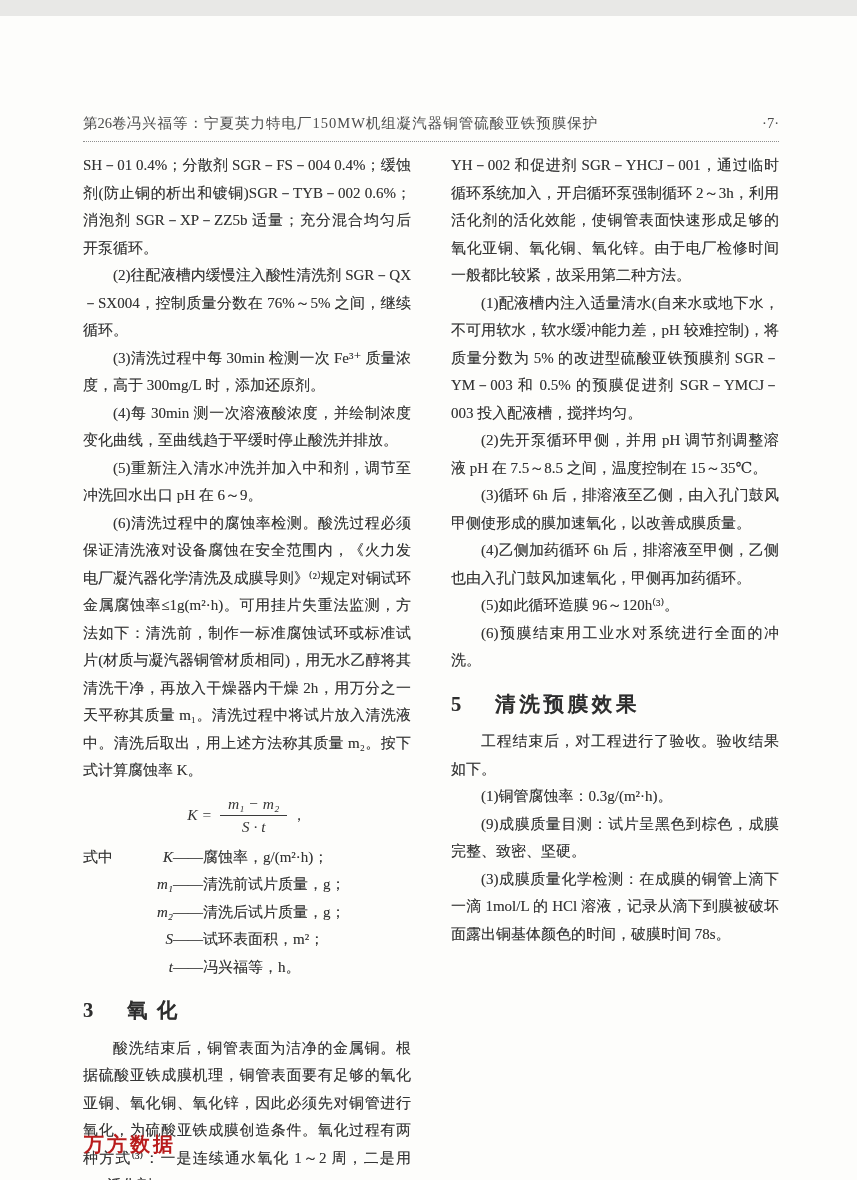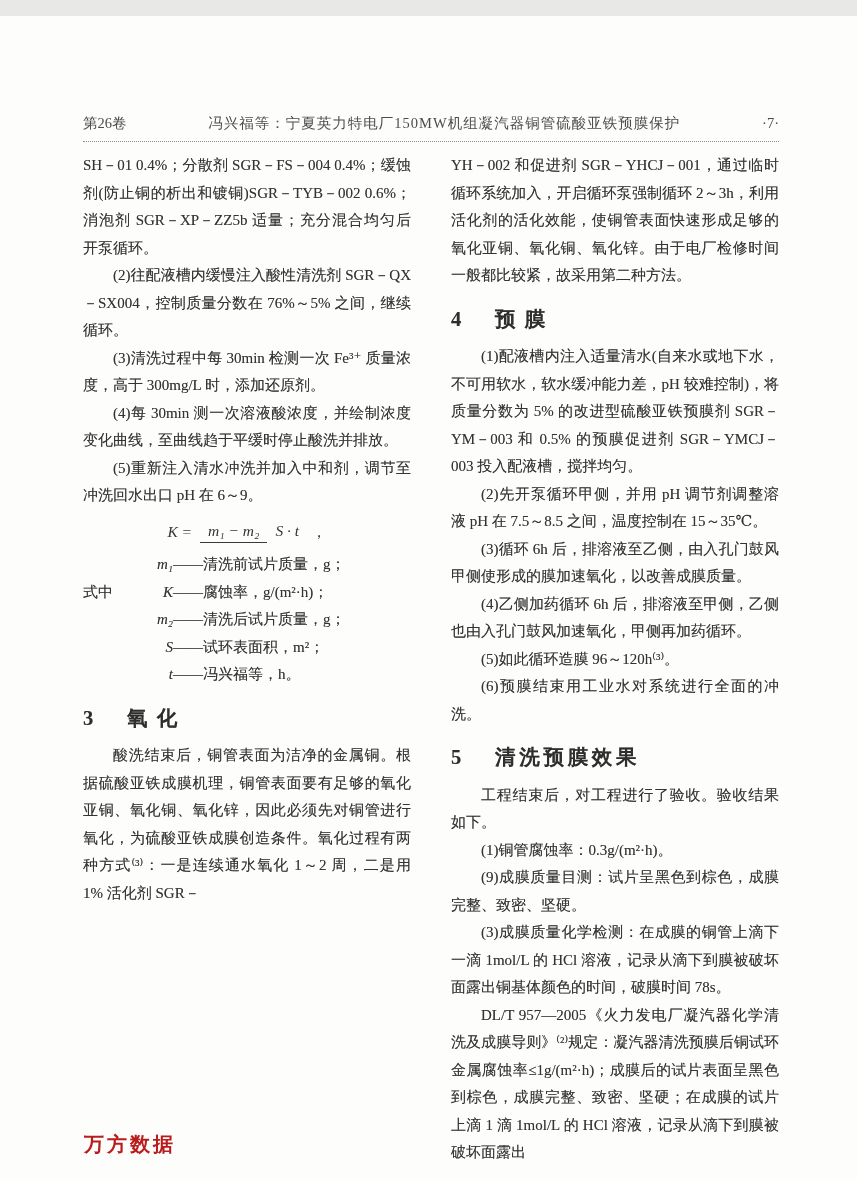--- a/index.html
+++ b/index.html
@@ -15,21 +15,21 @@
     text-decoration:underline;
   }
   .header{
     position:absolute;top:98px;left:83px;right:78px;
     display:flex;align-items:baseline;
     font-size:14.5px;color:#4c4c4c;
     padding-bottom:8px;
     border-bottom:1px dotted #8f8f8f;
   }
   .header .vol{flex:0 0 auto;}
-  .header .run-title{flex:1 1 auto;text-align:center;letter-spacing:1px;}
+  .header .run-title{flex:1 1 auto;letter-spacing:1px;}
   .header .pageno{flex:0 0 auto;}
   .columns{
     position:absolute;top:136px;left:83px;right:78px;bottom:40px;
     display:flex;gap:40px;
   }
   .col{flex:1 1 0;font-size:15px;line-height:27.5px;text-align:justify;}
   .p{margin:0;text-indent:2em;text-shadow:0 0 .4px rgba(40,40,40,.45);}
   .p.cont{text-indent:0;}
   .sec{
     margin:16px 0 10px;
@@ -37,21 +37,21 @@
     text-shadow:0 0 .4px rgba(40,40,40,.4);
   }
   .sec .sec-num{margin-right:1.4em;}
   .sec .sec-title{letter-spacing:.45em;}
   .sec .sec-title.tight{letter-spacing:.18em;}
   .formula{
     display:flex;justify-content:center;align-items:center;
     margin:8px 0 6px;font-style:italic;font-size:15.5px;
   }
   .formula .lhs{margin-right:8px;}
-  .frac{display:inline-flex;flex-direction:row;text-align:center;line-height:22px;}
+  .frac{display:inline-flex;flex-direction:column;text-align:center;line-height:22px;}
   .frac .num{padding:0 8px;border-bottom:1.2px solid #3a3a3a;}
   .frac .den{padding:0 8px;}
   .formula .suffix{font-style:normal;margin-left:4px;}
   .where{margin:2px 0 0;}
   .where-row{display:flex;line-height:27.5px;}
   .where-lead{flex:0 0 44px;text-shadow:0 0 .4px rgba(40,40,40,.45);}
   .where-term{flex:0 0 46px;text-align:right;font-style:italic;text-shadow:0 0 .4px rgba(40,40,40,.45);}
   .where-desc{flex:1 1 auto;text-shadow:0 0 .4px rgba(40,40,40,.45);}
   .watermark{
     position:absolute;left:84px;bottom:22px;
@@ -72,40 +72,41 @@
   </div>
 
   <div class="columns">
 
     <div class="col">
       <p class="p cont">SH－01 0.4%；分散剂 SGR－FS－004 0.4%；缓蚀剂(防止铜的析出和镀铜)SGR－TYB－002 0.6%；消泡剂 SGR－XP－ZZ5b 适量；充分混合均匀后开泵循环。</p>
       <p class="p">(2)往配液槽内缓慢注入酸性清洗剂 SGR－QX－SX004，控制质量分数在 76%～5% 之间，继续循环。</p>
       <p class="p">(3)清洗过程中每 30min 检测一次 Fe³⁺ 质量浓度，高于 300mg/L 时，添加还原剂。</p>
       <p class="p">(4)每 30min 测一次溶液酸浓度，并绘制浓度变化曲线，至曲线趋于平缓时停止酸洗并排放。</p>
       <p class="p">(5)重新注入清水冲洗并加入中和剂，调节至冲洗回水出口 pH 在 6～9。</p>
+      <p class="p">(6)清洗过程中的腐蚀率检测。酸洗过程必须保证清洗液对设备腐蚀在安全范围内，《火力发电厂凝汽器化学清洗及成膜导则》⁽²⁾规定对铜试环金属腐蚀率≤1g(m²·h)。可用挂片失重法监测，方法如下：清洗前，制作一标准腐蚀试环或标准试片(材质与凝汽器铜管材质相同)，用无水乙醇将其清洗干净，再放入干燥器内干燥 2h，用万分之一天平称其质量 m₁。清洗过程中将试片放入清洗液中。清洗后取出，用上述方法称其质量 m₂。按下式计算腐蚀率 K。</p>
 
       <div class="formula">
         <span class="lhs">K =</span>
         <span class="frac">
           <span class="num">m₁ − m₂</span>
           <span class="den">S · t</span>
         </span>
         <span class="suffix">，</span>
       </div>
 
       <div class="where">
         <div class="where-row">
+          <span class="where-lead">式中</span>
+          <span class="where-term">K</span>
+          <span class="where-desc">——腐蚀率，g/(m²·h)；</span>
+        </div>
+        <div class="where-row">
           <span class="where-lead"></span>
           <span class="where-term">m₁</span>
           <span class="where-desc">——清洗前试片质量，g；</span>
-        </div>
-        <div class="where-row">
-          <span class="where-lead">式中</span>
-          <span class="where-term">K</span>
-          <span class="where-desc">——腐蚀率，g/(m²·h)；</span>
         </div>
         <div class="where-row">
           <span class="where-lead"></span>
           <span class="where-term">m₂</span>
           <span class="where-desc">——清洗后试片质量，g；</span>
         </div>
         <div class="where-row">
           <span class="where-lead"></span>
           <span class="where-term">S</span>
           <span class="where-desc">——试环表面积，m²；</span>
@@ -120,39 +121,34 @@
       <div class="sec">
         <span class="sec-num">3</span>
         <span class="sec-title">氧化</span>
       </div>
       <p class="p">酸洗结束后，铜管表面为洁净的金属铜。根据硫酸亚铁成膜机理，铜管表面要有足够的氧化亚铜、氧化铜、氧化锌，因此必须先对铜管进行氧化，为硫酸亚铁成膜创造条件。氧化过程有两种方式⁽³⁾：一是连续通水氧化 1～2 周，二是用 1% 活化剂 SGR－</p>
     </div>
 
     <div class="col">
       <p class="p cont">YH－002 和促进剂 SGR－YHCJ－001，通过临时循环系统加入，开启循环泵强制循环 2～3h，利用活化剂的活化效能，使铜管表面快速形成足够的氧化亚铜、氧化铜、氧化锌。由于电厂检修时间一般都比较紧，故采用第二种方法。</p>
 
-      <div class="sec">
-        <span class="sec-num">4</span>
-        <span class="sec-title">预膜</span>
-      </div>
       <p class="p">(1)配液槽内注入适量清水(自来水或地下水，不可用软水，软水缓冲能力差，pH 较难控制)，将质量分数为 5% 的改进型硫酸亚铁预膜剂 SGR－YM－003 和 0.5% 的预膜促进剂 SGR－YMCJ－003 投入配液槽，搅拌均匀。</p>
       <p class="p">(2)先开泵循环甲侧，并用 pH 调节剂调整溶液 pH 在 7.5～8.5 之间，温度控制在 15～35℃。</p>
       <p class="p">(3)循环 6h 后，排溶液至乙侧，由入孔门鼓风甲侧使形成的膜加速氧化，以改善成膜质量。</p>
       <p class="p">(4)乙侧加药循环 6h 后，排溶液至甲侧，乙侧也由入孔门鼓风加速氧化，甲侧再加药循环。</p>
       <p class="p">(5)如此循环造膜 96～120h⁽³⁾。</p>
       <p class="p">(6)预膜结束用工业水对系统进行全面的冲洗。</p>
 
       <div class="sec">
         <span class="sec-num">5</span>
         <span class="sec-title tight">清洗预膜效果</span>
       </div>
       <p class="p">工程结束后，对工程进行了验收。验收结果如下。</p>
       <p class="p">(1)铜管腐蚀率：0.3g/(m²·h)。</p>
       <p class="p">(9)成膜质量目测：试片呈黑色到棕色，成膜完整、致密、坚硬。</p>
       <p class="p">(3)成膜质量化学检测：在成膜的铜管上滴下一滴 1mol/L 的 HCl 溶液，记录从滴下到膜被破坏面露出铜基体颜色的时间，破膜时间 78s。</p>
-      <p class="p">DL/T 957—2005《火力发电厂凝汽器化学清洗及成膜导则》⁽²⁾规定：凝汽器清洗预膜后铜试环金属腐蚀率≤1g/(m²·h)；成膜后的试片表面呈黑色到棕色，成膜完整、致密、坚硬；在成膜的试片上滴 1 滴 1mol/L 的 HCl 溶液，记录从滴下到膜被破坏面露出</p>
     </div>
 
   </div>
 
   <div class="watermark">万方数据</div>
 
 </div>
 
 </body></html>

